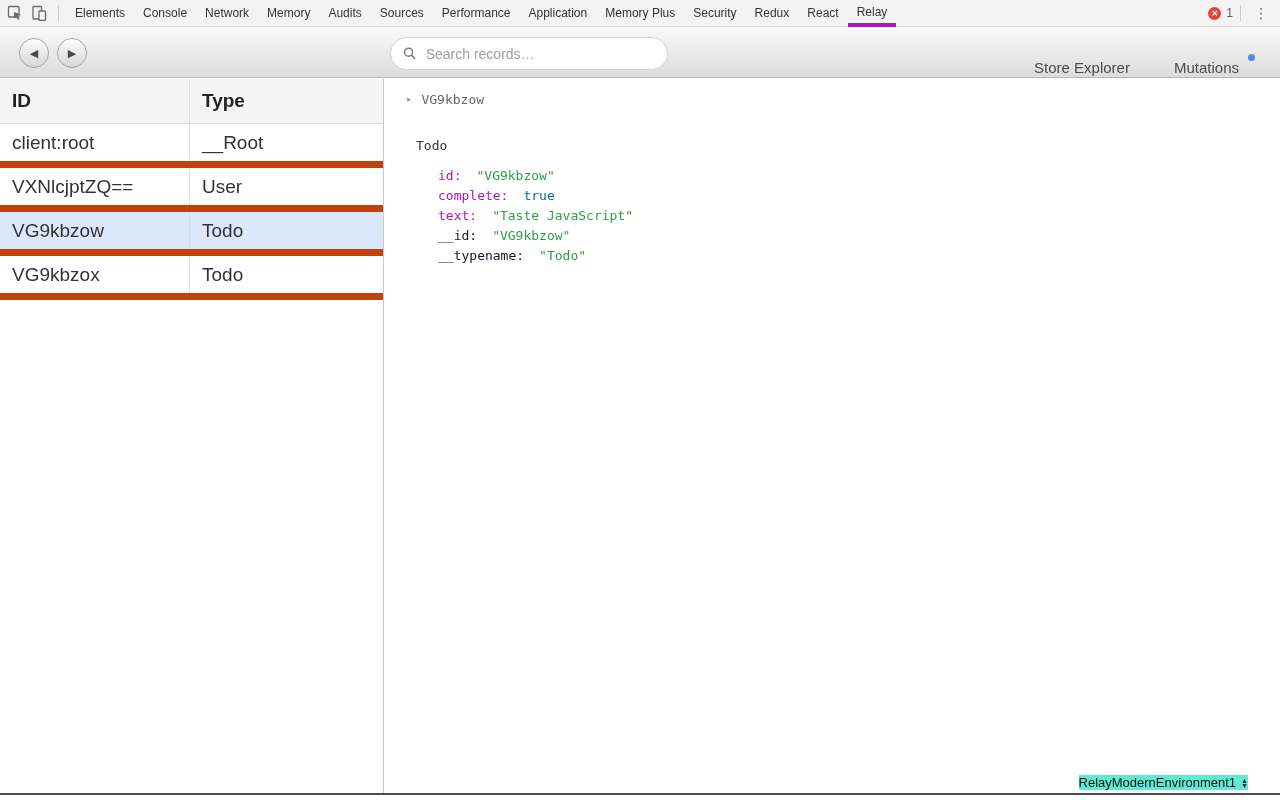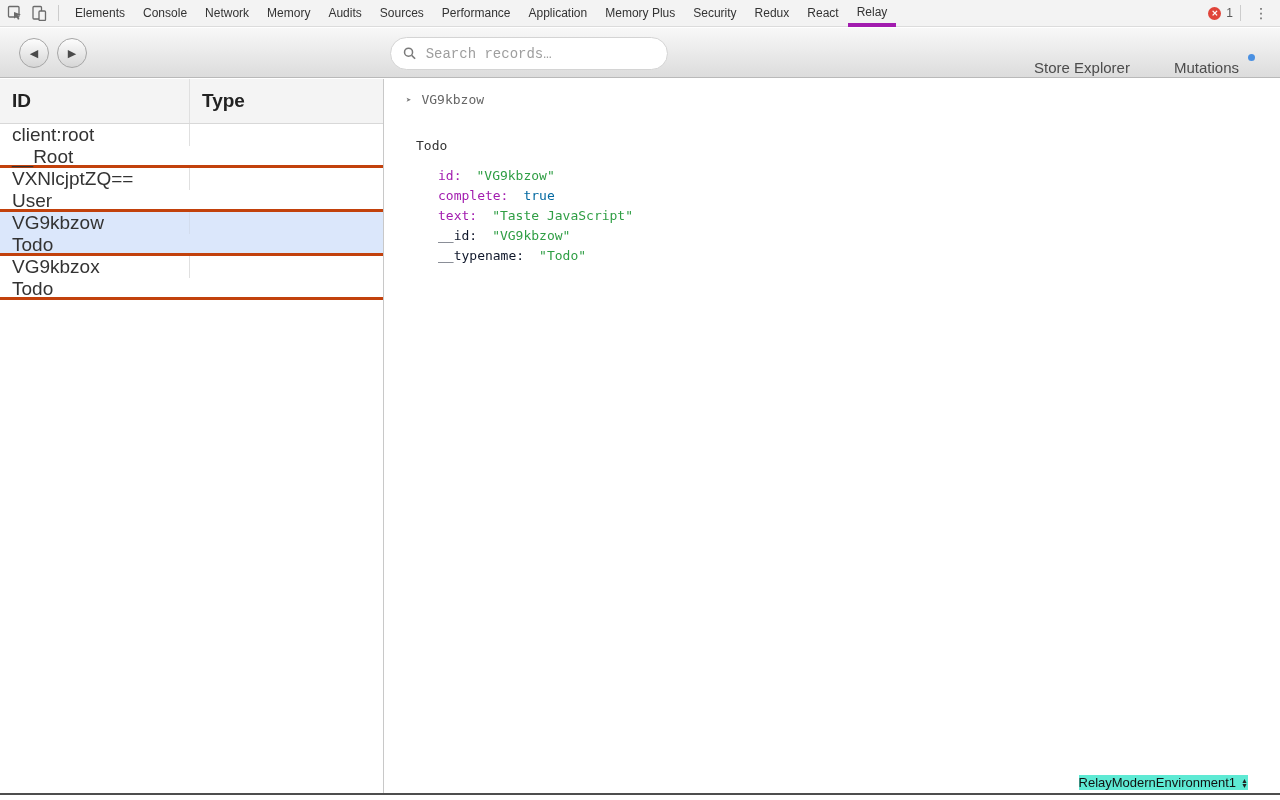--- a/index.html
+++ b/index.html
@@ -68,21 +68,21 @@
     position: absolute; left: 390px; top: 9px;
     width: 278px; height: 33px;
     background: #fff;
     border: 1px solid #d4d4d4;
     border-radius: 17px;
     display: flex; align-items: center;
     padding: 0 12px;
   }
   .search-pill input {
     border: none; outline: none; background: transparent;
-    font-family: Liberation Mono, monospace;
+    font-family: Liberation Sans, sans-serif;
     font-size: 14px; color: #c2410c; width: 100%;
     margin-left: 9px;
   }
   .search-pill input::placeholder { color: #9e9e9e; }
   .panel-tabs {
     position: absolute; right: 36px; top: 14px; height: 50px;
     display: flex; align-items: center; gap: 34px;
     font-size: 15px; color: #4c4c4c;
   }
   .panel-tab { position: relative; padding: 3px 5px; cursor: pointer; }
@@ -106,21 +106,21 @@
     background: #fff;
   }
   .table-header { display: flex; height: 45px; background: #f4f4f4; border-bottom: 1px solid #d8d8d8; }
   .table-header .cell { font-weight: bold; color: #222; }
   .cell {
     display: flex; align-items: center;
     padding-left: 12px; font-size: 19px; color: #333;
   }
   .col-id { width: 190px; border-right: 1px solid #e0e0e0; }
   .col-type { flex: 1; }
-  .table-row { display: flex; height: 44px; border-bottom: 3px solid #c2410c; cursor: pointer; background: #fff; flex-direction: column; }
+  .table-row { display: flex; height: 44px; border-bottom: 7px solid #c2410c; cursor: pointer; background: #fff; }
   .table-row.selected { background: #dbe7fb; }
   .table-row.selected .col-id { border-right-color: #d3ddee; }
 
   .detail-pane {
     position: absolute; left: 385px; top: 0; right: 0; bottom: 0;
     background: #fff;
     font-family: "DejaVu Sans Mono", monospace;
     font-size: 13px;
   }
   .record-header {

